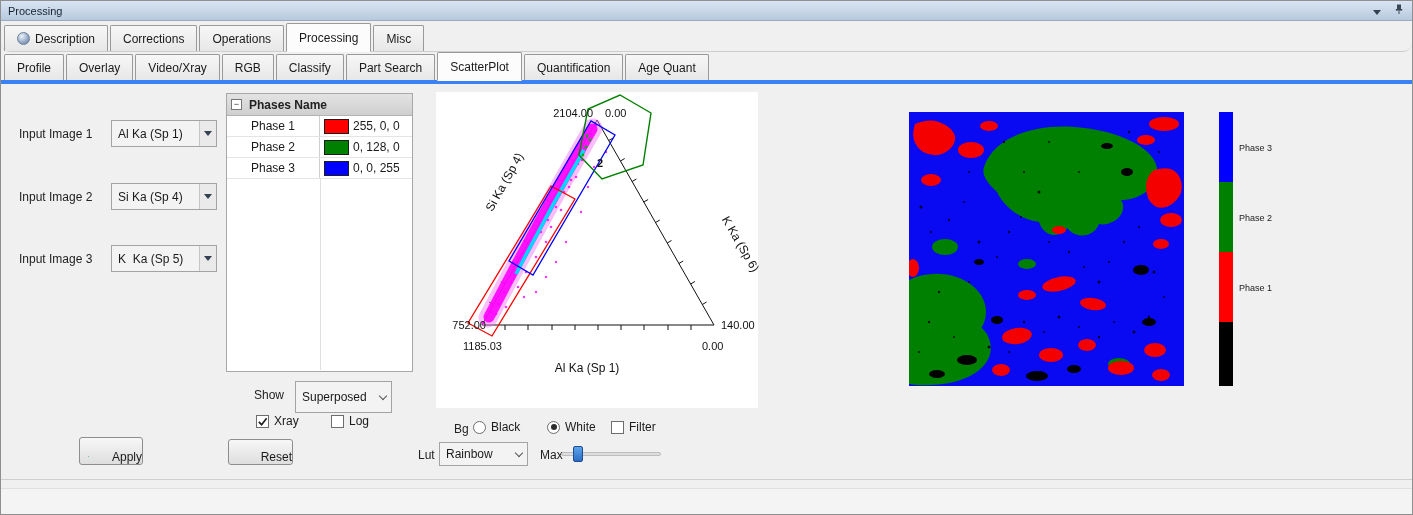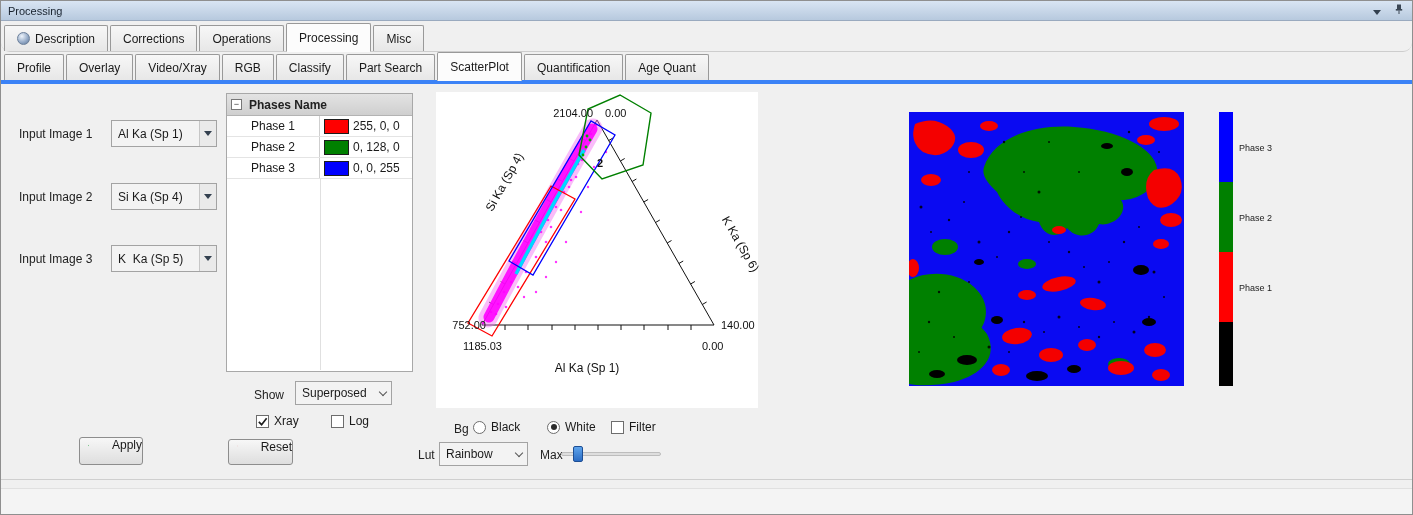--- a/index.html
+++ b/index.html
@@ -49,21 +49,21 @@
                   font-size:9px; line-height:9px; text-align:center; color:#333; }
   .phases-title { font-weight:bold; color:#222; }
   .phase-row { display:flex; align-items:center; height:21px; border-bottom:1px solid #e4e4e4; }
   .phase-name { width:93px; align-self:stretch; display:flex; align-items:center; justify-content:center;
                 border-right:1px solid #cfcfcf; }
   .phase-swatch { width:25px; height:15px; border:1px solid #1c1c1c; margin-left:4px; }
   .phase-rgb { margin-left:4px; }
   .phases-divider { position:absolute; left:93px; top:85px; bottom:1px; width:1px; background:#e0e0e0; }
 
   
-  .btn { position:absolute; display:flex; align-items:flex-start; justify-content:center; gap:23px;
+  .btn { position:absolute; display:flex; align-items:flex-end; justify-content:center; gap:23px;
          background:linear-gradient(#f7f7f7,#dedede); border:1px solid #8d8d8d; border-radius:3px;padding-left:8px; }
   .check-row { position:absolute; display:flex; align-items:center; gap:5px; }
   .checkbox { width:13px; height:13px; background:#fff; border:1px solid #6d6d6d;
               display:flex; align-items:center; justify-content:center; }
   .radio { width:13px; height:13px; background:#fff; border:1px solid #6d6d6d; border-radius:50%;
            display:flex; align-items:center; justify-content:center; }
   .radio-dot { width:6px; height:6px; border-radius:50%; background:#2b2b2b; }
 
   .slider { position:absolute; left:560px; top:362px; width:100px; height:16px; }
   .slider-track { position:absolute; top:6px; left:0; right:0; height:4px; background:#dedede;
@@ -198,21 +198,21 @@
       </div>
       <div class="phase-row">
         <span class="phase-name">Phase 3</span>
         <span class="phase-swatch" style="background-color: rgb(0, 0, 255);"></span>
         <span class="phase-rgb">0, 0, 255</span>
       </div>
       <div class="phases-divider"></div>
     </div>
 
     <span class="input-label" style="left:253px; top:304px">Show</span>
-    <div class="combo" style="left:294px; top:297px; width:97px; height:24px">
+    <div class="combo" style="left:294px; top:297px; width:97px; height:32px">
       <span class="combo-text">Superposed</span>
       <span class="combo-arrow" style="border-left:none; background:transparent">
           <span class="chev"></span>
         </span>
     </div>
 
     <div class="check-row" style="left:255px; top:330px">
       <span class="checkbox">
         <svg width="11" height="11" viewBox="0 0 12 12">
             <polyline points="2,6.5 5,9.5 10.5,2.5" fill="none" stroke="#1c1c1c" stroke-width="1.8"></polyline>

